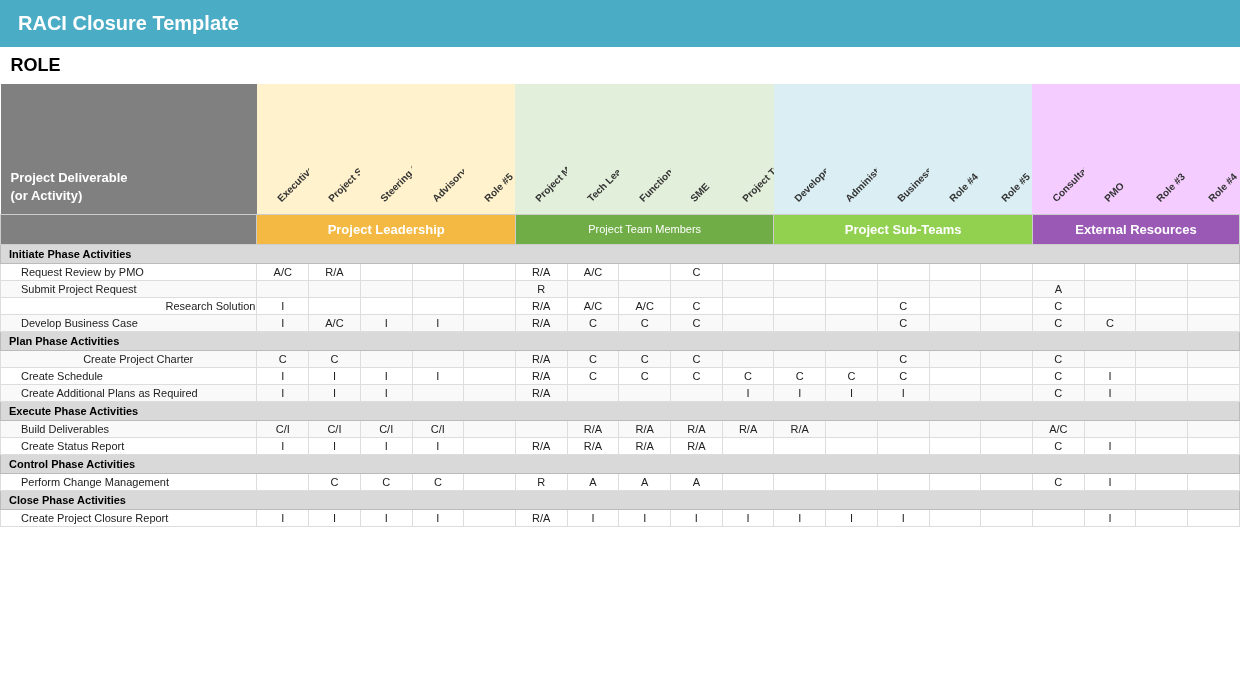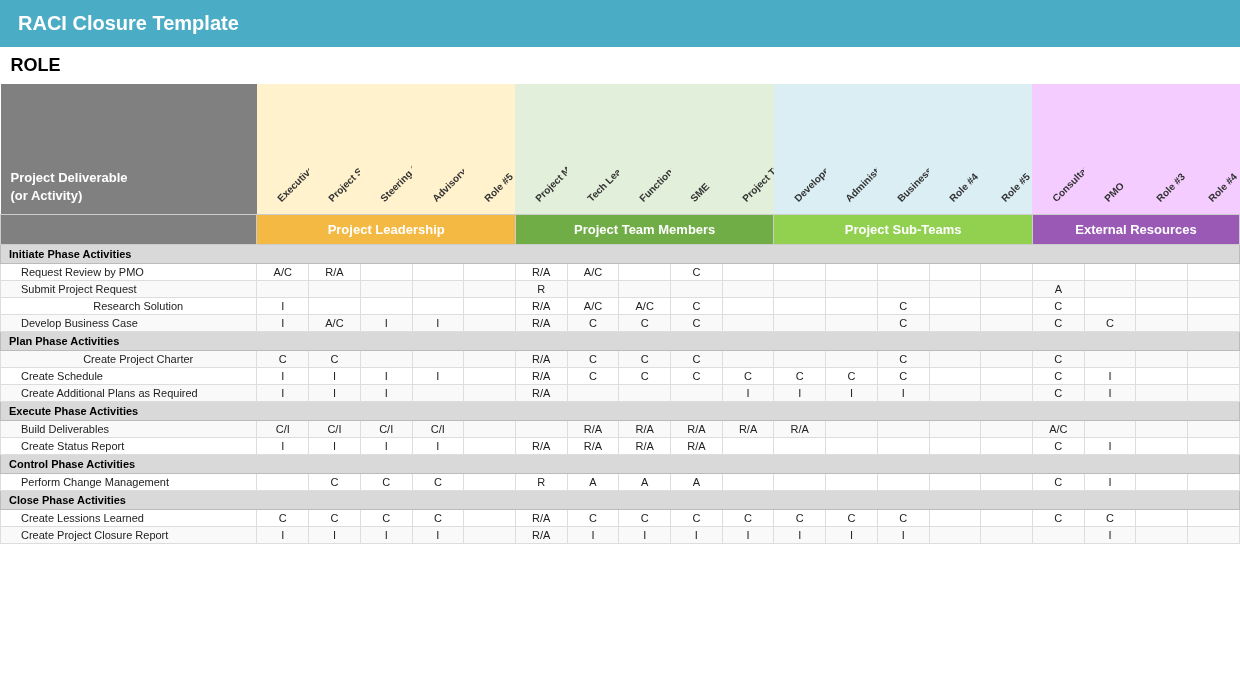--- a/index.html
+++ b/index.html
@@ -194,21 +194,21 @@
           <td class="diag-header diag-external" style="position: relative; height: 130px; width: 48px; overflow: hidden;">
             <span style="display: block; position: absolute; bottom: 10px; left: 50%; transform-origin: left bottom; transform: rotate(-45deg); white-space: nowrap; font-size: 10px; font-weight: 600; color: rgb(51, 51, 51);">Role #3</span>
           </td>
           <td class="diag-header diag-external" style="position: relative; height: 130px; width: 48px; overflow: hidden;">
             <span style="display: block; position: absolute; bottom: 10px; left: 50%; transform-origin: left bottom; transform: rotate(-45deg); white-space: nowrap; font-size: 10px; font-weight: 600; color: rgb(51, 51, 51);">Role #4</span>
           </td>
         </tr>
         <tr class="group-header-row">
           <td style="background: rgb(128, 128, 128); border: 1px solid rgb(204, 204, 204);"></td>
           <td colspan="5" class="grp-leadership" style="color: white; font-weight: bold; font-size: 13px; text-align: center; padding: 7px 4px; border: 1px solid rgb(204, 204, 204);">Project Leadership</td>
-          <td colspan="5" class="grp-team" style="color: white; font-weight: bold; font-size: 13px; text-align: center; padding: 7px 4px; border: 1px solid rgb(204, 204, 204);">Project Team Members</td>
+          <td colspan="5" class="grp-team" style="color: white; font-weight: normal; font-size: 11px; text-align: center; padding: 7px 4px; border: 1px solid rgb(204, 204, 204);">Project Team Members</td>
           <td colspan="5" class="grp-subteam" style="color: white; font-weight: bold; font-size: 13px; text-align: center; padding: 7px 4px; border: 1px solid rgb(204, 204, 204);">Project Sub-Teams</td>
           <td colspan="4" class="grp-external" style="color: white; font-weight: bold; font-size: 13px; text-align: center; padding: 7px 4px; border: 1px solid rgb(204, 204, 204);">External Resources</td>
         </tr>
         <tr class="phase-row">
           <td colspan="20" style="font-weight: bold; font-size: 11px; padding: 3px 8px; background: rgb(217, 217, 217); border: 1px solid rgb(187, 187, 187);">Initiate Phase Activities</td>
         </tr>
         <tr class="data-row">
           <td class="activity-cell" style="text-align: left; padding-left: 20px; font-size: 11px; border: 1px solid rgb(221, 221, 221);">Request Review by PMO</td>
           <td style="text-align: center; font-size: 11px; border: 1px solid rgb(221, 221, 221); padding: 2px 1px;">A/C</td>
           <td style="text-align: center; font-size: 11px; border: 1px solid rgb(221, 221, 221); padding: 2px 1px;">R/A</td>
@@ -246,21 +246,21 @@
           <td style="text-align: center; font-size: 11px; border: 1px solid rgb(221, 221, 221); padding: 2px 1px;"></td>
           <td style="text-align: center; font-size: 11px; border: 1px solid rgb(221, 221, 221); padding: 2px 1px;"></td>
           <td style="text-align: center; font-size: 11px; border: 1px solid rgb(221, 221, 221); padding: 2px 1px;"></td>
           <td style="text-align: center; font-size: 11px; border: 1px solid rgb(221, 221, 221); padding: 2px 1px;"></td>
           <td style="text-align: center; font-size: 11px; border: 1px solid rgb(221, 221, 221); padding: 2px 1px;">A</td>
           <td style="text-align: center; font-size: 11px; border: 1px solid rgb(221, 221, 221); padding: 2px 1px;"></td>
           <td style="text-align: center; font-size: 11px; border: 1px solid rgb(221, 221, 221); padding: 2px 1px;"></td>
           <td style="text-align: center; font-size: 11px; border: 1px solid rgb(221, 221, 221); padding: 2px 1px;"></td>
         </tr>
         <tr class="data-row">
-          <td class="activity-cell" style="text-align: center; padding-left: 20px; font-size: 11px; border: 1px solid rgb(221, 221, 221);">Research Solution</td>
+          <td class="activity-cell" style="text-align: right; padding-left: 20px; font-size: 11px; border: 1px solid rgb(221, 221, 221);">Research Solution</td>
           <td style="text-align: center; font-size: 11px; border: 1px solid rgb(221, 221, 221); padding: 2px 1px;">I</td>
           <td style="text-align: center; font-size: 11px; border: 1px solid rgb(221, 221, 221); padding: 2px 1px;"></td>
           <td style="text-align: center; font-size: 11px; border: 1px solid rgb(221, 221, 221); padding: 2px 1px;"></td>
           <td style="text-align: center; font-size: 11px; border: 1px solid rgb(221, 221, 221); padding: 2px 1px;"></td>
           <td style="text-align: center; font-size: 11px; border: 1px solid rgb(221, 221, 221); padding: 2px 1px;"></td>
           <td style="text-align: center; font-size: 11px; border: 1px solid rgb(221, 221, 221); padding: 2px 1px;">R/A</td>
           <td style="text-align: center; font-size: 11px; border: 1px solid rgb(221, 221, 221); padding: 2px 1px;">A/C</td>
           <td style="text-align: center; font-size: 11px; border: 1px solid rgb(221, 221, 221); padding: 2px 1px;">A/C</td>
           <td style="text-align: center; font-size: 11px; border: 1px solid rgb(221, 221, 221); padding: 2px 1px;">C</td>
           <td style="text-align: center; font-size: 11px; border: 1px solid rgb(221, 221, 221); padding: 2px 1px;"></td>
@@ -434,42 +434,20 @@
           <td style="text-align: center; font-size: 11px; border: 1px solid rgb(221, 221, 221); padding: 2px 1px;"></td>
           <td style="text-align: center; font-size: 11px; border: 1px solid rgb(221, 221, 221); padding: 2px 1px;">C</td>
           <td style="text-align: center; font-size: 11px; border: 1px solid rgb(221, 221, 221); padding: 2px 1px;">I</td>
           <td style="text-align: center; font-size: 11px; border: 1px solid rgb(221, 221, 221); padding: 2px 1px;"></td>
           <td style="text-align: center; font-size: 11px; border: 1px solid rgb(221, 221, 221); padding: 2px 1px;"></td>
         </tr>
         <tr class="phase-row">
           <td colspan="20" style="font-weight: bold; font-size: 11px; padding: 3px 8px; background: rgb(217, 217, 217); border: 1px solid rgb(187, 187, 187);">Close Phase Activities</td>
         </tr>
         <tr class="data-row">
-          <td class="activity-cell" style="text-align: left; padding-left: 20px; font-size: 11px; border: 1px solid rgb(221, 221, 221);">Create Lessions Learned</td>
-          <td style="text-align: center; font-size: 11px; border: 1px solid rgb(221, 221, 221); padding: 2px 1px;">C</td>
-          <td style="text-align: center; font-size: 11px; border: 1px solid rgb(221, 221, 221); padding: 2px 1px;">C</td>
-          <td style="text-align: center; font-size: 11px; border: 1px solid rgb(221, 221, 221); padding: 2px 1px;">C</td>
-          <td style="text-align: center; font-size: 11px; border: 1px solid rgb(221, 221, 221); padding: 2px 1px;">C</td>
-          <td style="text-align: center; font-size: 11px; border: 1px solid rgb(221, 221, 221); padding: 2px 1px;"></td>
-          <td style="text-align: center; font-size: 11px; border: 1px solid rgb(221, 221, 221); padding: 2px 1px;">R/A</td>
-          <td style="text-align: center; font-size: 11px; border: 1px solid rgb(221, 221, 221); padding: 2px 1px;">C</td>
-          <td style="text-align: center; font-size: 11px; border: 1px solid rgb(221, 221, 221); padding: 2px 1px;">C</td>
-          <td style="text-align: center; font-size: 11px; border: 1px solid rgb(221, 221, 221); padding: 2px 1px;">C</td>
-          <td style="text-align: center; font-size: 11px; border: 1px solid rgb(221, 221, 221); padding: 2px 1px;">C</td>
-          <td style="text-align: center; font-size: 11px; border: 1px solid rgb(221, 221, 221); padding: 2px 1px;">C</td>
-          <td style="text-align: center; font-size: 11px; border: 1px solid rgb(221, 221, 221); padding: 2px 1px;">C</td>
-          <td style="text-align: center; font-size: 11px; border: 1px solid rgb(221, 221, 221); padding: 2px 1px;">C</td>
-          <td style="text-align: center; font-size: 11px; border: 1px solid rgb(221, 221, 221); padding: 2px 1px;"></td>
-          <td style="text-align: center; font-size: 11px; border: 1px solid rgb(221, 221, 221); padding: 2px 1px;"></td>
-          <td style="text-align: center; font-size: 11px; border: 1px solid rgb(221, 221, 221); padding: 2px 1px;">C</td>
-          <td style="text-align: center; font-size: 11px; border: 1px solid rgb(221, 221, 221); padding: 2px 1px;">C</td>
-          <td style="text-align: center; font-size: 11px; border: 1px solid rgb(221, 221, 221); padding: 2px 1px;"></td>
-          <td style="text-align: center; font-size: 11px; border: 1px solid rgb(221, 221, 221); padding: 2px 1px;"></td>
-        </tr>
-        <tr class="data-row">
           <td class="activity-cell" style="text-align: left; padding-left: 20px; font-size: 11px; border: 1px solid rgb(221, 221, 221);">Create Project Closure Report</td>
           <td style="text-align: center; font-size: 11px; border: 1px solid rgb(221, 221, 221); padding: 2px 1px;">I</td>
           <td style="text-align: center; font-size: 11px; border: 1px solid rgb(221, 221, 221); padding: 2px 1px;">I</td>
           <td style="text-align: center; font-size: 11px; border: 1px solid rgb(221, 221, 221); padding: 2px 1px;">I</td>
           <td style="text-align: center; font-size: 11px; border: 1px solid rgb(221, 221, 221); padding: 2px 1px;">I</td>
           <td style="text-align: center; font-size: 11px; border: 1px solid rgb(221, 221, 221); padding: 2px 1px;"></td>
           <td style="text-align: center; font-size: 11px; border: 1px solid rgb(221, 221, 221); padding: 2px 1px;">R/A</td>
           <td style="text-align: center; font-size: 11px; border: 1px solid rgb(221, 221, 221); padding: 2px 1px;">I</td>
           <td style="text-align: center; font-size: 11px; border: 1px solid rgb(221, 221, 221); padding: 2px 1px;">I</td>
           <td style="text-align: center; font-size: 11px; border: 1px solid rgb(221, 221, 221); padding: 2px 1px;">I</td>

